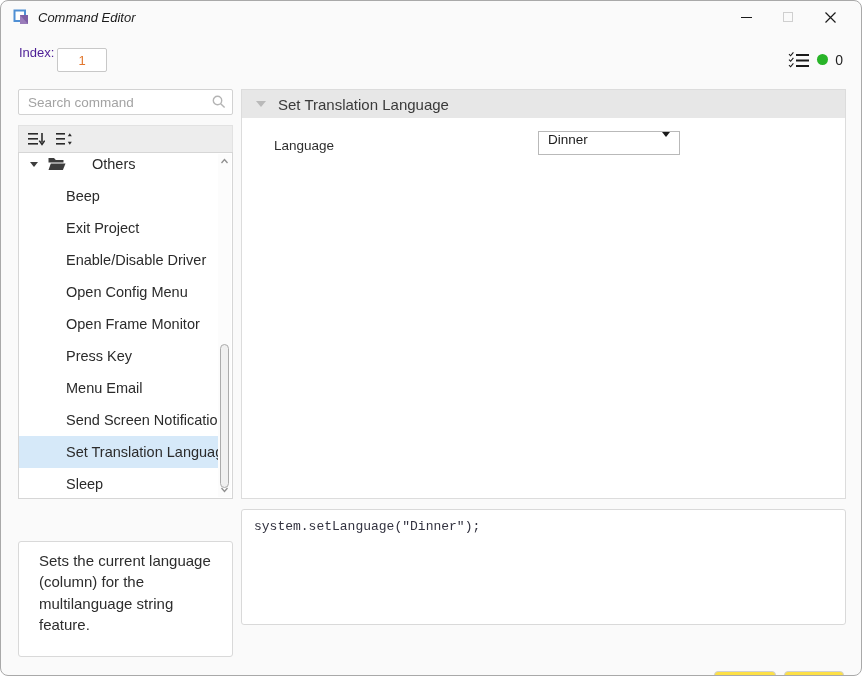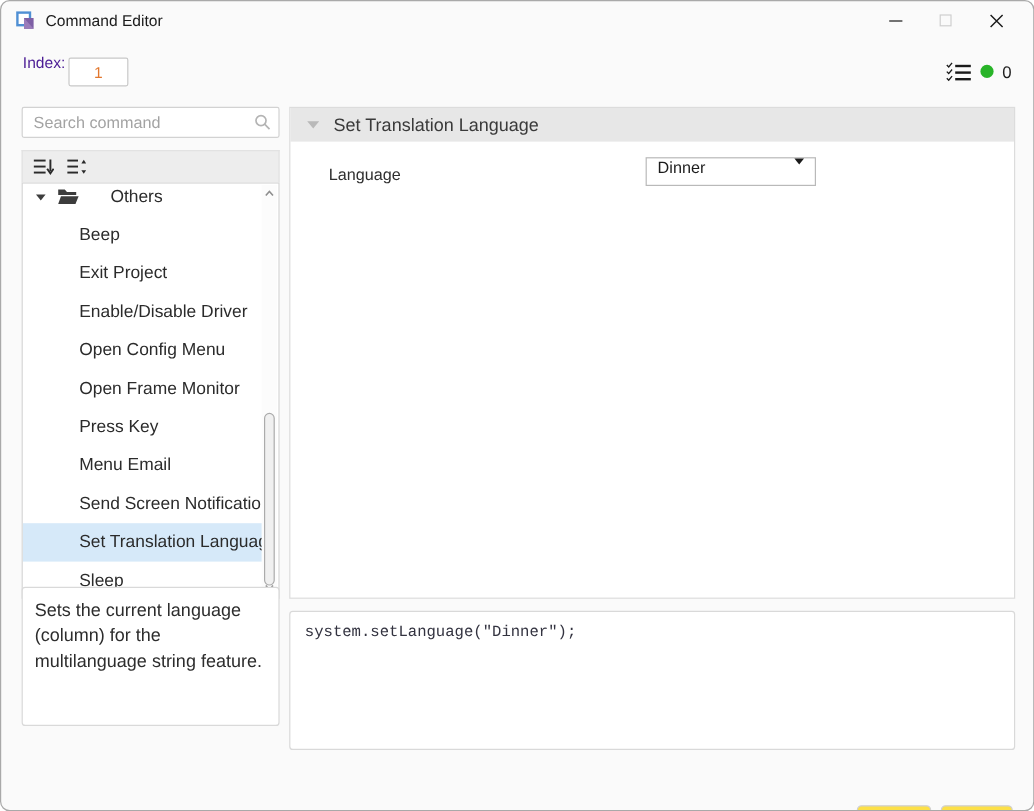--- a/index.html
+++ b/index.html
@@ -2,21 +2,21 @@
 <html><head>
 <meta charset="utf-8">
 <style>
   * { box-sizing: border-box; margin: 0; padding: 0; }
   html,body { width:862px; height:676px; background:#ffffff; font-family:"Liberation Sans",sans-serif; }
   .window {
     position:absolute; left:0; top:0; width:862px; height:676px;
     background:#fafafa; border:1px solid #a9a9a9; border-radius:8px; overflow:hidden;
   }
   
-  .titlebar { position:absolute; left:0; top:0; right:4px; height:32px; display:flex; align-items:center; }
+  .titlebar { position:absolute; left:0; top:0; right:4px; height:32px; display:flex; align-items:center;font-style:italic; }
   .app-icon { margin-left:12px; width:16px; height:16px; flex:0 0 auto; }
   .title-text { margin-left:9px; font-size:13px; color:#1b1b1b; }
   .win-controls { position:absolute; right:6px; top:0; height:32px; display:flex; }
   .win-btn { width:42px; height:32px; display:flex; align-items:center; justify-content:center; cursor:default; }
   .min-bar { width:11px; height:1px; background:#1a1a1a; }
   .max-box { width:10px; height:10px; border:1px solid #cfcfcf; background:transparent; }
   
   .index-label { position:absolute; left:18px; top:44px; font-size:13px; color:#4c1d95; }
   .index-input {
     position:absolute; left:56px; top:47px; width:50px; height:24px;
@@ -50,23 +50,23 @@
   .folder-label { margin-left:26px; font-size:14.5px; color:#2b2b2b; }
   .tree-item { height:32px; line-height:32px; padding-left:47px; font-size:14.5px; color:#2b2b2b; white-space:nowrap; }
   .tree-item.selected { background:#d6e9f9; }
   .scrollbar { position:absolute; right:1px; top:1px; bottom:1px; width:13px; background:#fcfcfc; }
   .scroll-chevron { position:absolute; left:2px; width:9px; height:9px; }
   .scroll-thumb {
     position:absolute; left:2px; top:190px; width:9px; height:144px;
     background:#f0f0f0; border:1px solid #ababab; border-radius:5px;
   }
   .desc-box {
-    position:absolute; left:17px; top:488px; width:215px; height:116px;
+    position:absolute; left:17px; top:540px; width:215px; height:116px;
     background:#fff; border:1px solid #d9d9d9; border-radius:3px;
-    padding:8px 10px; font-size:15px; line-height:1.42; color:#2d2d2d;
+    padding:8px 20px; font-size:15px; line-height:1.42; color:#2d2d2d;
   }
   
   .main-panel {
     position:absolute; left:240px; top:88px; width:605px; height:410px;
     background:#fff; border:1px solid #dcdcdc;
   }
   .panel-header { height:28px; background:#e7e7e7; display:flex; align-items:center; padding-left:14px; }
   .caret-light { width:0; height:0; border-left:5px solid transparent; border-right:5px solid transparent; border-top:6px solid #b9b9b9; }
   .panel-title { margin-left:12px; font-size:15px; color:#3a3a3a; }
   .field-label { position:absolute; left:32px; top:48px; font-size:13.5px; color:#2f2f2f; }

